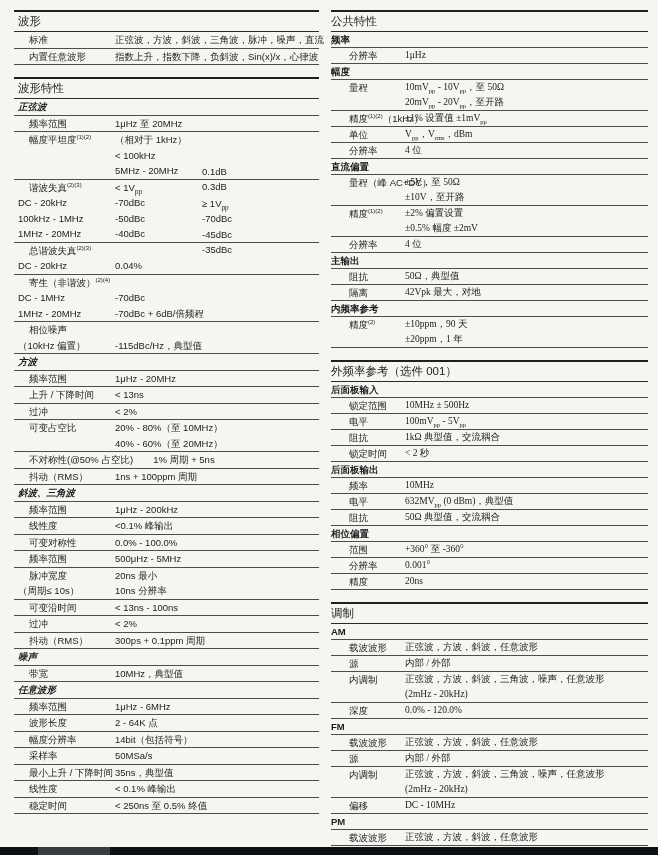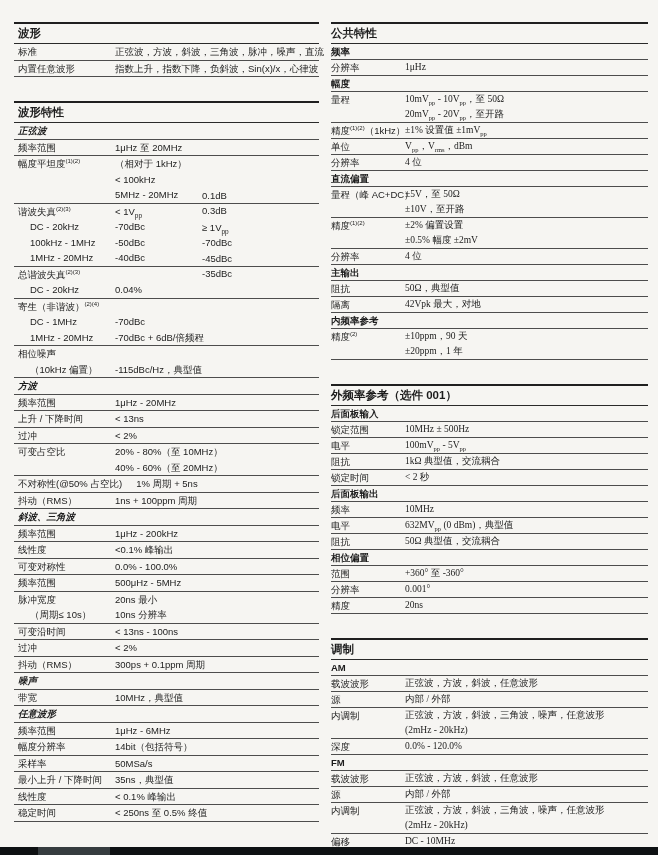--- a/index.html
+++ b/index.html
@@ -12,45 +12,45 @@
     overflow:hidden;
   }
   .page{position:absolute;inset:0;}
   .col{position:absolute;top:10px;}
   .col-left{left:14px;width:305px;}
   .col-right{left:331px;width:317px;}
 
   .title{
     border-top:2px solid #1f1f1f;
     border-bottom:1px solid #2a2a2a;
-    font-weight:bold;font-size:11.5px;
-    padding:3px 0 3px 0;line-height:13px;white-space:nowrap;margin-top:12px;
+    font-weight:normal;font-size:11.5px;
+    padding:3px 0 3px 0;line-height:13px;white-space:nowrap;
   }
   .col-left .title{padding-left:4px;}
   .subh{
     border-bottom:1px solid #4d4d4d;
     font-weight:bold;font-size:9.5px;white-space:nowrap;
   }
   .col-left .subh{line-height:15.5px;padding-left:4px;font-style:italic;}
   .col-right .subh{line-height:15px;}
   .spec{border-bottom:1px solid #4d4d4d;}
   .gap{height:12px;}
   .line{position:relative;font-size:9.5px;white-space:nowrap;}
   .col-left .line{line-height:15.5px;height:15.5px;}
   .col-right .line{line-height:15px;height:15px;}
   .l{display:inline-block;}
-  .col-left .l{margin-left:4px;}
-  .col-left .l.ind{margin-left:16px;}
+  .col-left .l{margin-left:15px;}
+  .col-left .l.ind{margin-left:4px;}
   .col-right .l{margin-left:0;}
-  .col-right .l.ind{margin-left:0;}
+  .col-right .l.ind{margin-left:18px;}
   .v{position:absolute;top:0;}
   .col-left .v{left:101px;}
   .col-left .v2{position:absolute;top:16px;left:188px;}
   .col-right .v{left:74px;font-family:Liberation Serif, serif;}
-  .v.tight{position:static;margin-left:14px;}
+  .v.tight{position:static;margin-left:20px;}
   sup{font-size:6px;vertical-align:super;line-height:0;}
   sub{font-size:6.5px;vertical-align:sub;line-height:0;}
 
   .bottom-bar{position:absolute;left:0;top:847px;width:658px;height:8px;}
   .bar-seg{position:absolute;top:0;left:38px;width:72px;height:8px;}
 </style>
 </head>
 <body style="background: rgb(246, 245, 242);">
 
 <div class="page">
@@ -148,20 +148,23 @@
       </div>
       <div class="subh">噪声</div>
       <div class="spec">
         <div class="line"><span class="l">带宽</span><span class="v">10MHz，典型值</span></div>
       </div>
       <div class="subh">任意波形</div>
       <div class="spec">
         <div class="line"><span class="l">频率范围</span><span class="v">1μHz - 6MHz</span></div>
       </div>
       <div class="spec">
+        <div class="line"><span class="l">波形长度</span><span class="v">2 - 64K 点</span></div>
+      </div>
+      <div class="spec">
         <div class="line"><span class="l">幅度分辨率</span><span class="v">14bit（包括符号）</span></div>
       </div>
       <div class="spec">
         <div class="line"><span class="l">采样率</span><span class="v">50MSa/s</span></div>
       </div>
       <div class="spec">
         <div class="line"><span class="l">最小上升 / 下降时间</span><span class="v">35ns，典型值</span></div>
       </div>
       <div class="spec">
         <div class="line"><span class="l">线性度</span><span class="v">&lt; 0.1% 峰输出</span></div>

